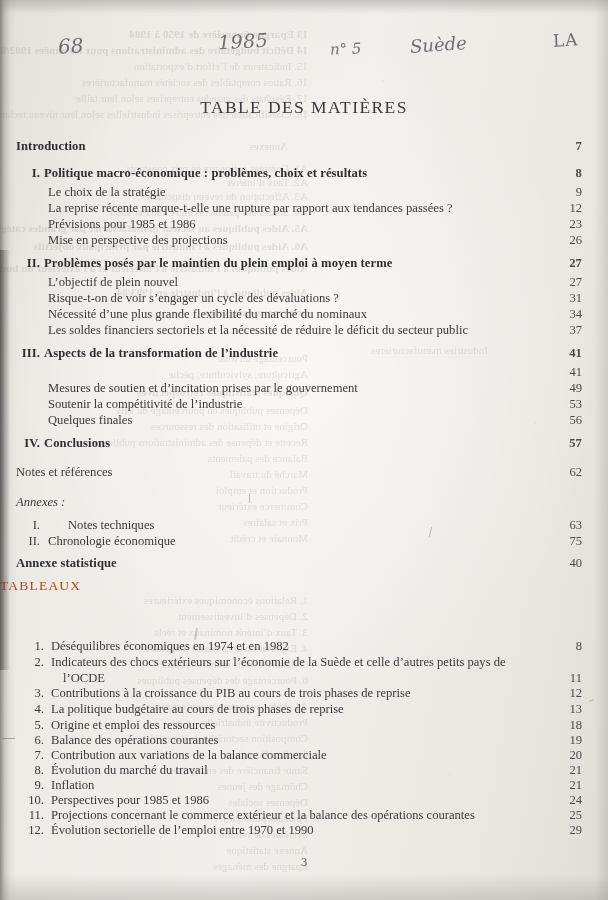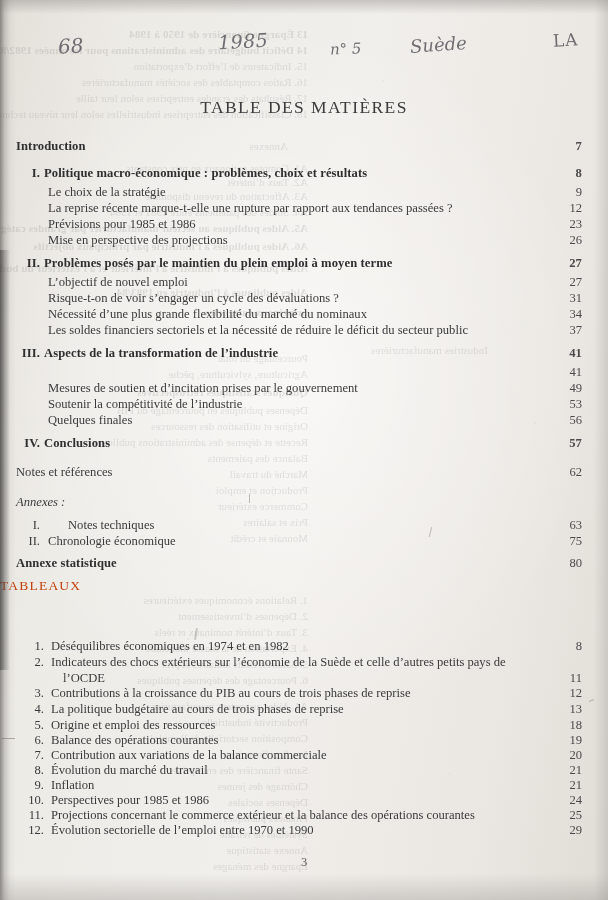--- a/index.html
+++ b/index.html
@@ -249,21 +249,21 @@
         <div class="row lvl2" style="top: 232px;">
           <span class="lbl">Mise en perspective des projections</span>
           <span class="pg">26</span>
         </div>
         <div class="row lvl0" style="top: 255px;">
           <span class="num rt b">II.</span>
           <span class="lbl b" style="left: 44px;">Problèmes posés par le maintien du plein emploi à moyen terme</span>
           <span class="pg b">27</span>
         </div>
         <div class="row lvl2" style="top: 274px;">
-          <span class="lbl">L’objectif de nouvel emploi</span>
+          <span class="lbl">L’objectif de plein nouvel</span>
           <span class="pg">27</span>
         </div>
         <div class="row lvl2" style="top: 290px;">
           <span class="lbl">Risque-t-on de voir s’engager un cycle des dévaluations ?</span>
           <span class="pg">31</span>
         </div>
         <div class="row lvl2" style="top: 306px;">
           <span class="lbl">Nécessité d’une plus grande flexibilité du marché du nominaux</span>
           <span class="pg">34</span>
         </div>
@@ -313,21 +313,21 @@
         </div>
         <div class="row" style="top: 533px;">
           <span class="num rt">II.</span>
           <span class="lbl" style="left: 48px;">Chronologie économique</span>
           <span class="pg">75</span>
         </div>
       </div>
 
     <div class="row lvl0" id="annexe-stat-row" style="top: 555px;">
       <span class="lbl b">Annexe statistique</span>
-      <span class="pg">80</span>
+      <span class="pg">40</span>
     </div>
 
     <div class="section-title">TABLEAUX</div>
 
 
     <div id="tableaux-layer">
         <div class="row" style="top: 638px;">
           <span class="num rt" style="left: 18px; width: 26px;">1.</span>
           <span class="lbl" style="left: 51px;">Déséquilibres économiques en 1974 et en 1982</span>
           <span class="pg">8</span>

